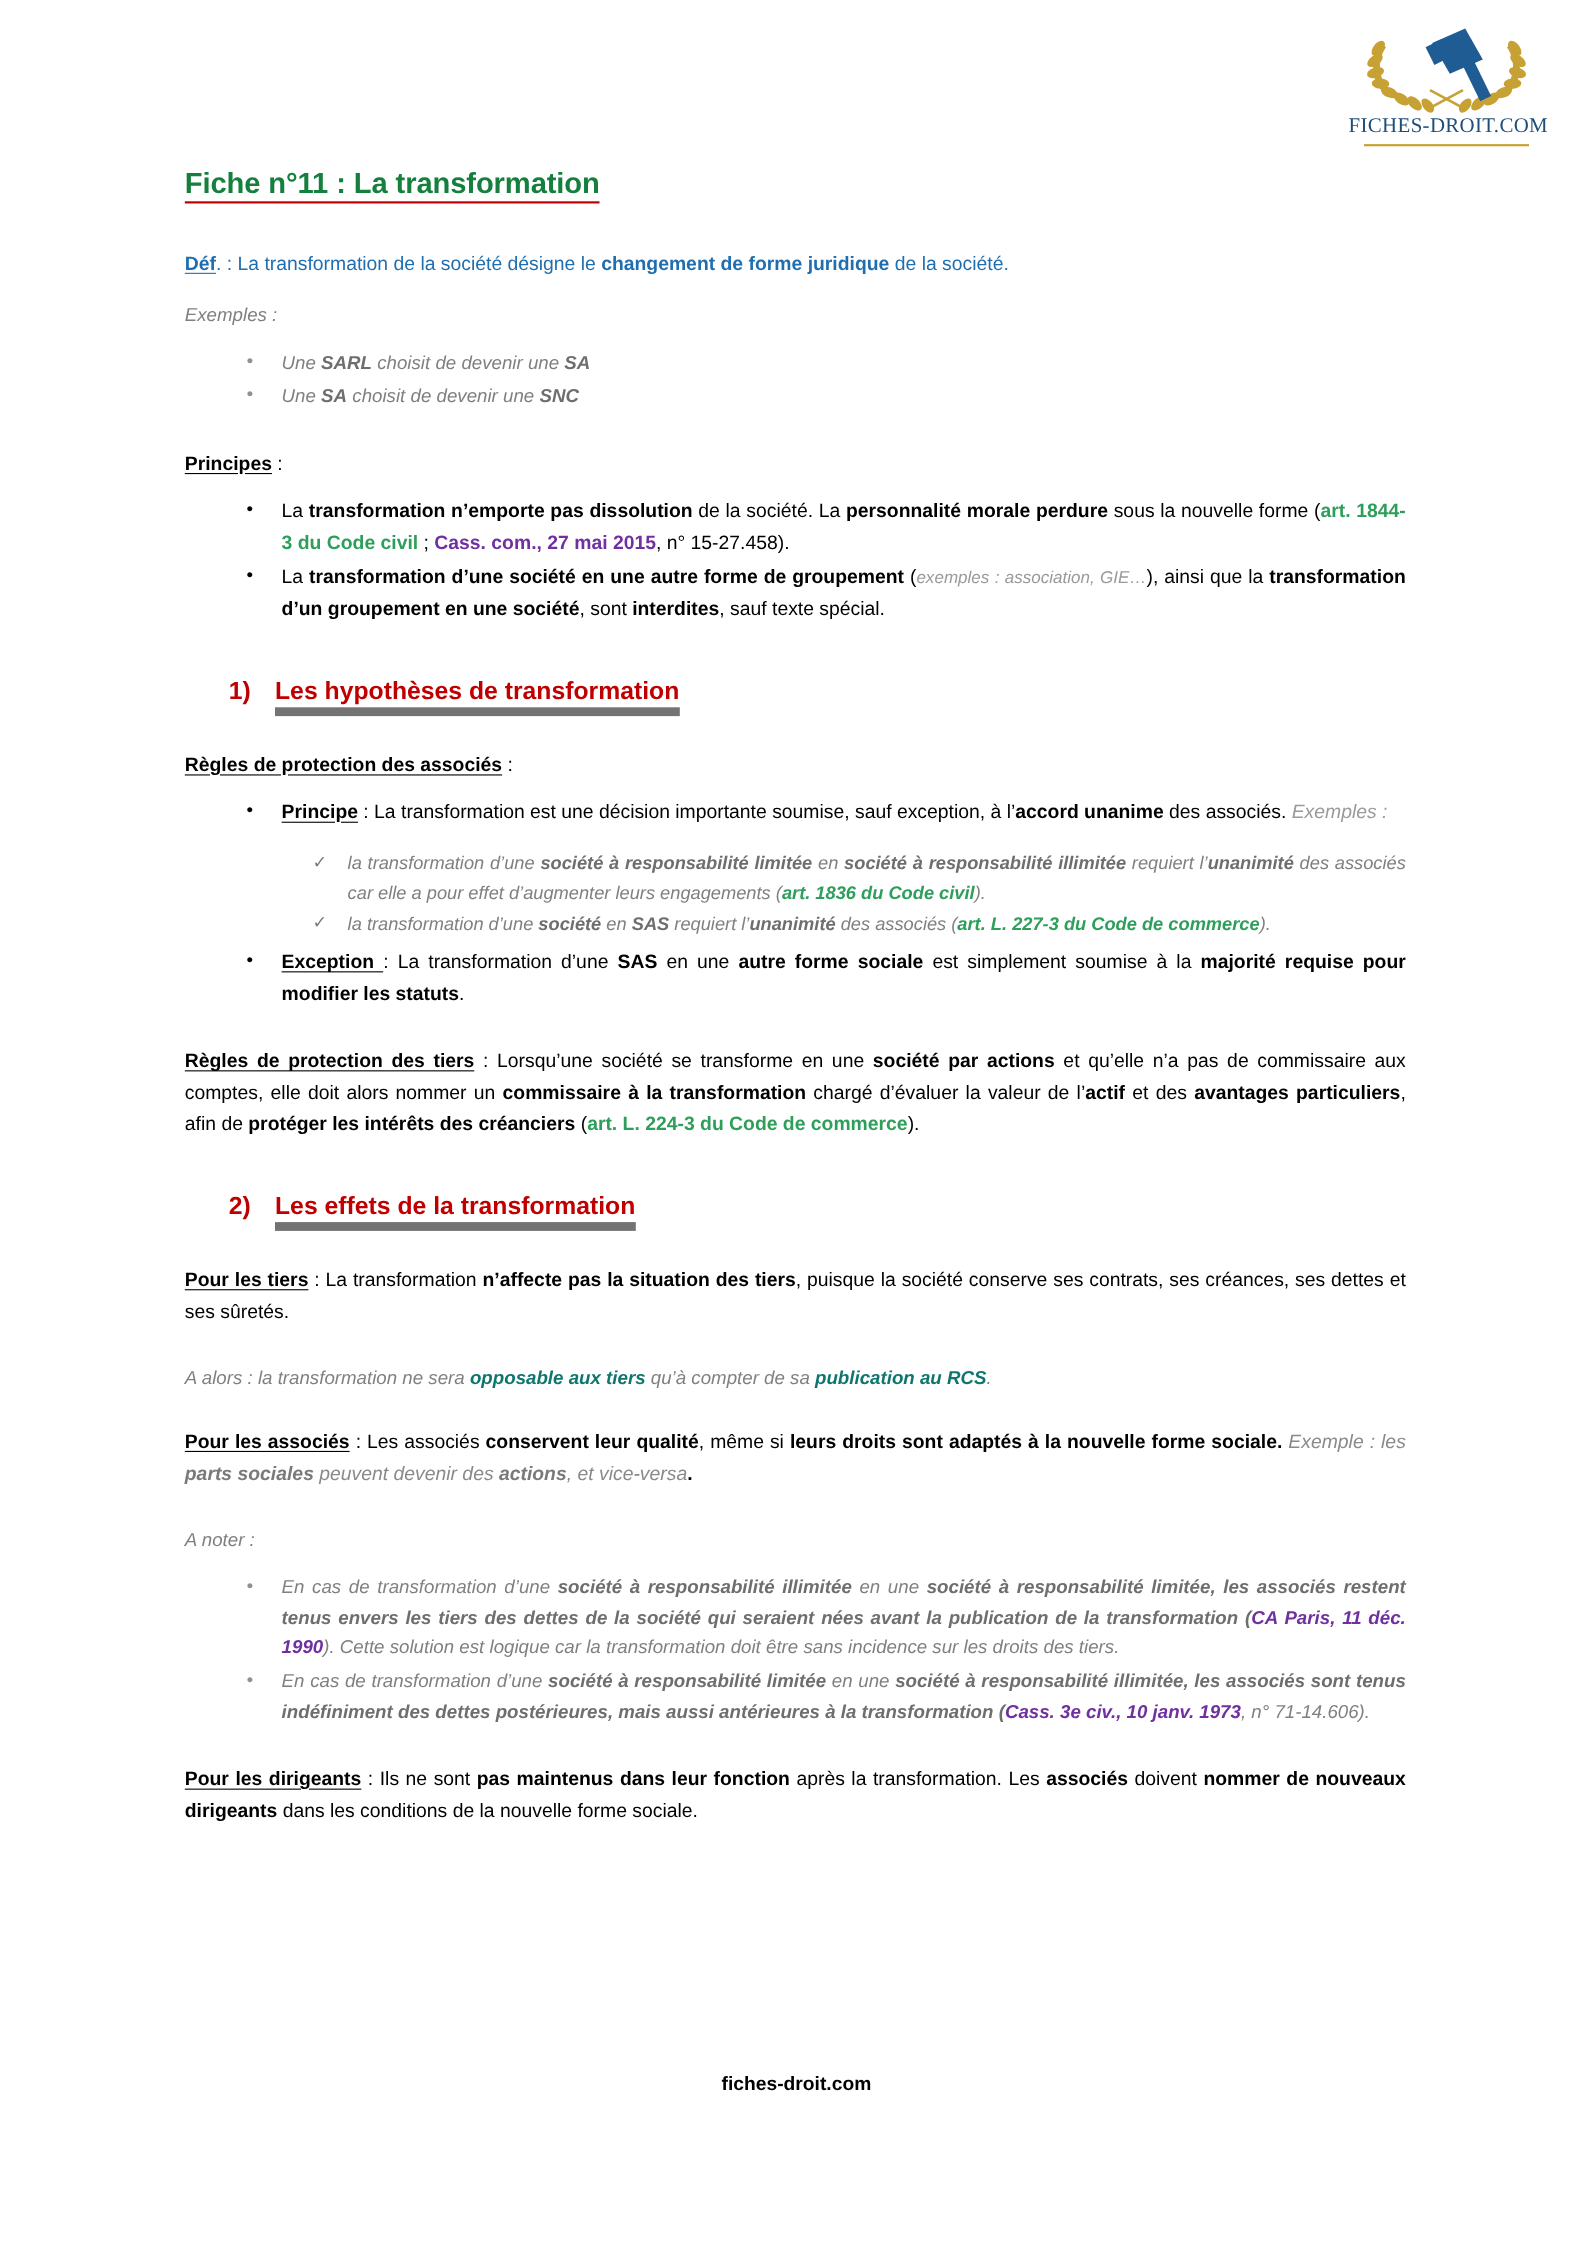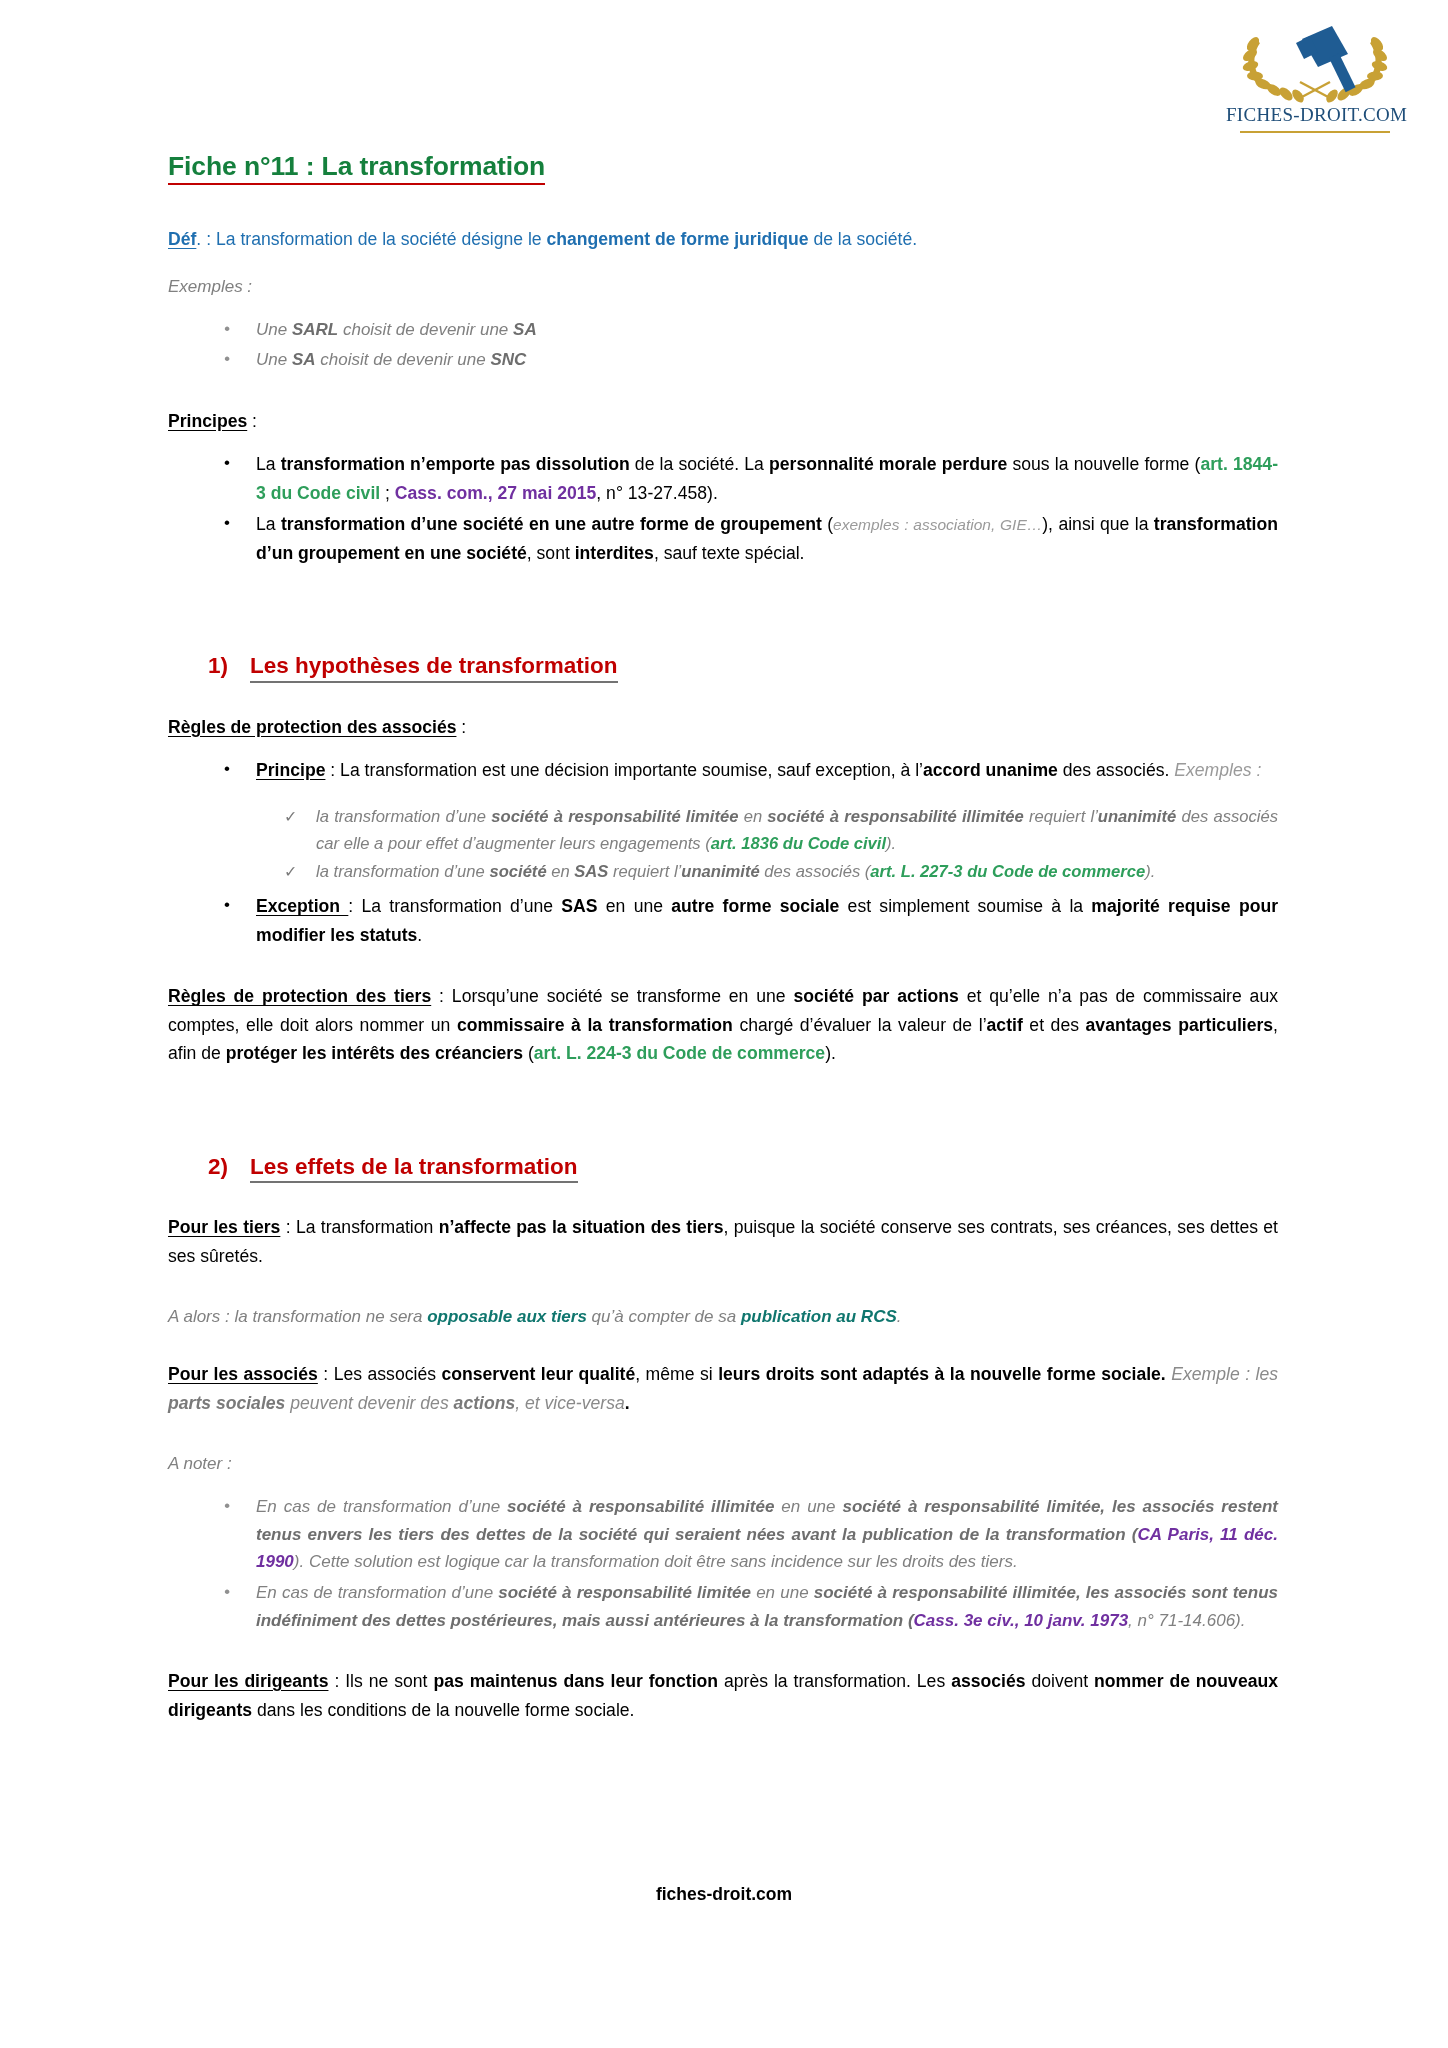--- a/index.html
+++ b/index.html
@@ -81,23 +81,22 @@
     margin: 46px 0 30px 0;
     padding-left: 40px;
     display: block;
     line-height: 1.3;
   }
   .section-head .num {
     display: inline-block;
     width: 42px;
   }
   .section-head .stitle {
-    border-bottom: 2px solid #737373;
+    border-bottom: 8px solid #737373;
     display: inline-block;
-    margin-top: 38px;
   }
 
   p.para {
     font-size: 17.6px;
     line-height: 1.62;
     margin: 0 0 19px 0;
     text-align: justify;
     color: #000;
   }
   p.tight { margin-bottom: 15px; }
@@ -252,21 +251,21 @@
 
     <div class="spacer-sm"></div>
 
     
     <p class="para tight">
       <span class="u b">Principes</span><span> :</span>
     </p>
 
     <ul class="bl indent1">
       <li>
-        <span>La </span><span class="b">transformation n’emporte pas dissolution</span><span> de la société. La </span><span class="b">personnalité morale perdure</span><span> sous la nouvelle forme (</span><span class="green">art. 1844-3 du Code civil</span><span> ; </span><span class="purple">Cass. com., 27 mai 2015</span><span>, n° 13-27.458).</span>
+        <span>La </span><span class="b">transformation n’emporte pas dissolution</span><span> de la société. La </span><span class="b">personnalité morale perdure</span><span> sous la nouvelle forme (</span><span class="green">art. 1844-3 du Code civil</span><span> ; </span><span class="purple">Cass. com., 27 mai 2015</span><span>, n° 15-27.458).</span>
       </li>
       <li>
         <span>La </span><span class="b">transformation d’une société en une autre forme de groupement</span><span> (</span><span class="i" style="color:#9a9a9a;font-size:15.5px;">exemples : association, GIE…</span><span>), ainsi que la </span><span class="b">transformation d’un groupement en une société</span><span>, sont </span><span class="b">interdites</span><span>, sauf texte spécial.</span>
       </li>
     </ul>
 
     
     <div class="section-head">
       <span class="num">1)</span><span class="stitle">Les hypothèses de transformation</span>
     </div>

